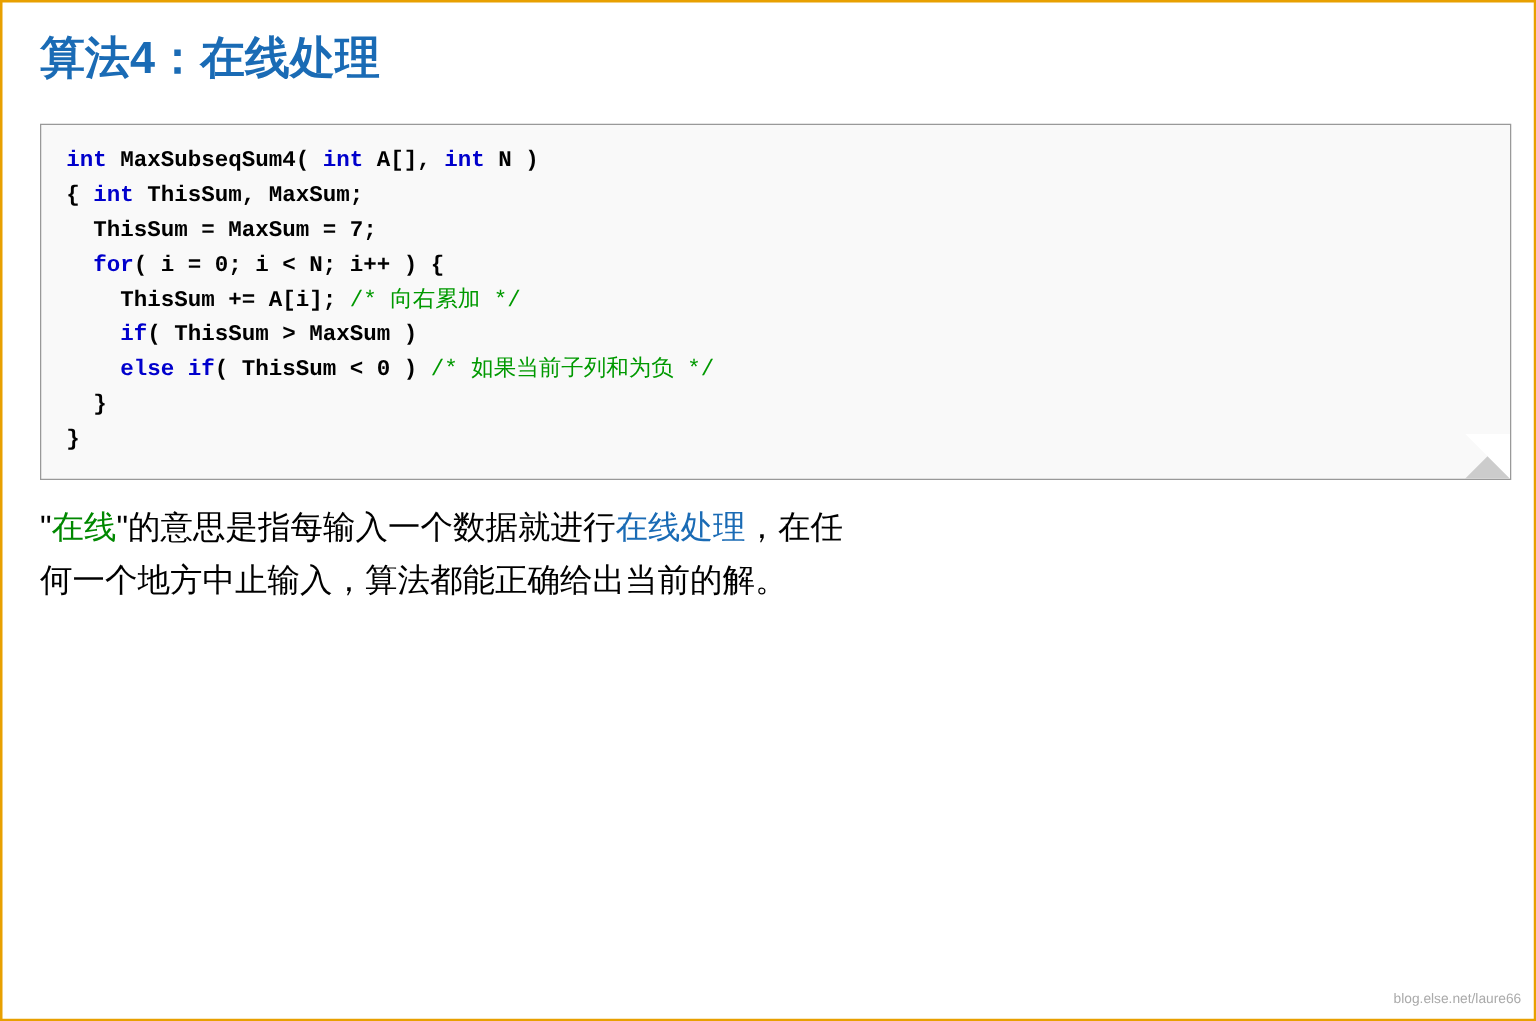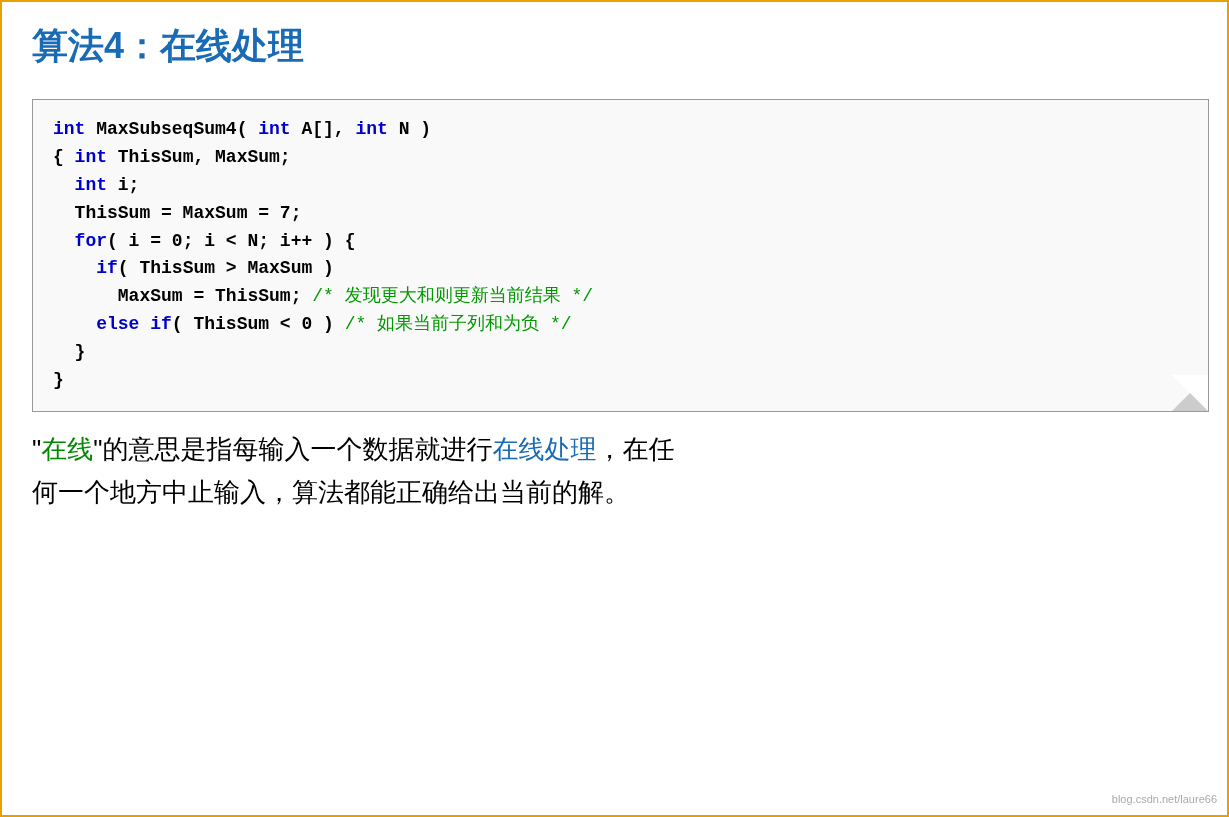--- a/index.html
+++ b/index.html
@@ -99,44 +99,43 @@
 
 <div class="page-container">
   <div class="page-title">算法4：在线处理</div>
 
   <div class="code-box">
 
     <span class="code-line"><span class="kw">int</span><span class="normal"> MaxSubseqSum4( </span><span class="kw">int</span><span class="normal"> A[], </span><span class="kw">int</span><span class="normal"> N )</span></span>
 
     <span class="code-line"><span class="normal">{ </span><span class="kw">int</span><span class="normal"> ThisSum, MaxSum;</span></span>
 
-    <span class="code-line"><span class="normal">  </span><span class="kw">int</span><span class="normal"> i;</span></span>
 
     <span class="code-line"><span class="normal">  ThisSum = MaxSum = 7;</span></span>
 
     <span class="code-line"><span class="normal">  </span><span class="kw">for</span><span class="normal">( i = 0; i &lt; N; i++ ) {</span></span>
 
+    <span class="code-line"><span class="normal">    ThisSum += A[i]; </span><span class="comment">/* 向右累加 */</span></span>
 
     <span class="code-line"><span class="normal">    </span><span class="kw">if</span><span class="normal">( ThisSum &gt; MaxSum )</span></span>
 
-    <span class="code-line"><span class="normal">      MaxSum = ThisSum; </span><span class="comment">/* 发现更大和则更新当前结果 */</span></span>
 
     <span class="code-line"><span class="normal">    </span><span class="kw">else if</span><span class="normal">( ThisSum &lt; 0 ) </span><span class="comment">/* 如果当前子列和为负 */</span></span>
 
 
     <span class="code-line"><span class="normal">  }</span></span>
 
 
     <span class="code-line"><span class="normal">}</span></span>
 
     <div class="corner-fold"></div>
   </div>
 
   <div class="description-block">
     <span>
       <span>"</span><span class="highlight-green">在线</span><span>"的意思是指每输入一个数据就进行</span><span class="highlight-blue">在线处理</span><span>，在任</span>
     </span>
     <br>
     <span>何一个地方中止输入，算法都能正确给出当前的解。</span>
   </div>
 
-  <div class="watermark">blog.csdn.net/laure66</div>
+  <div class="watermark">blog.else.net/laure66</div>
 </div>
 
 </body></html>

